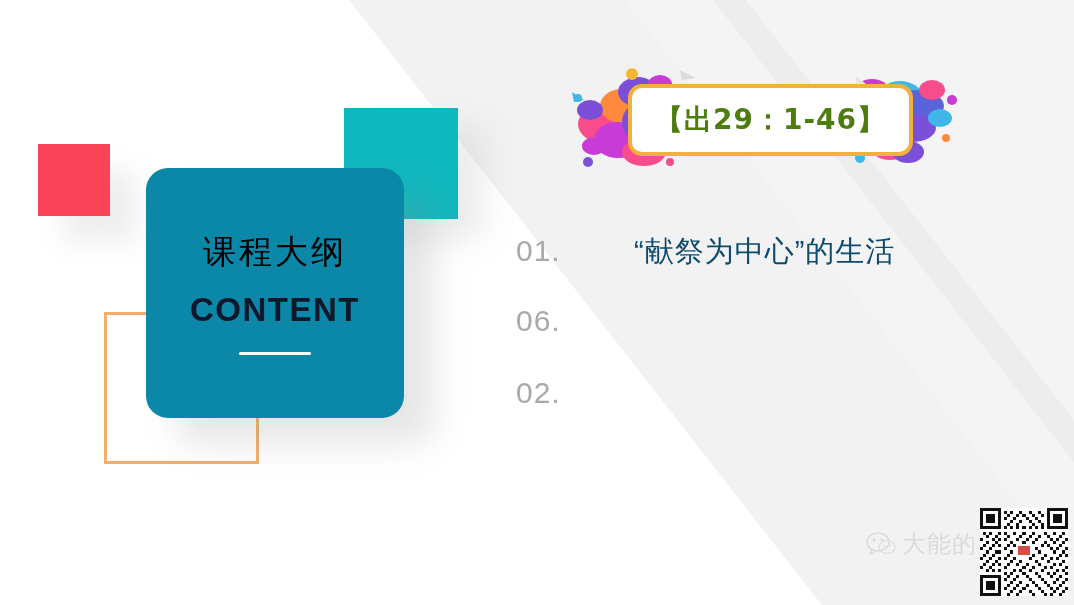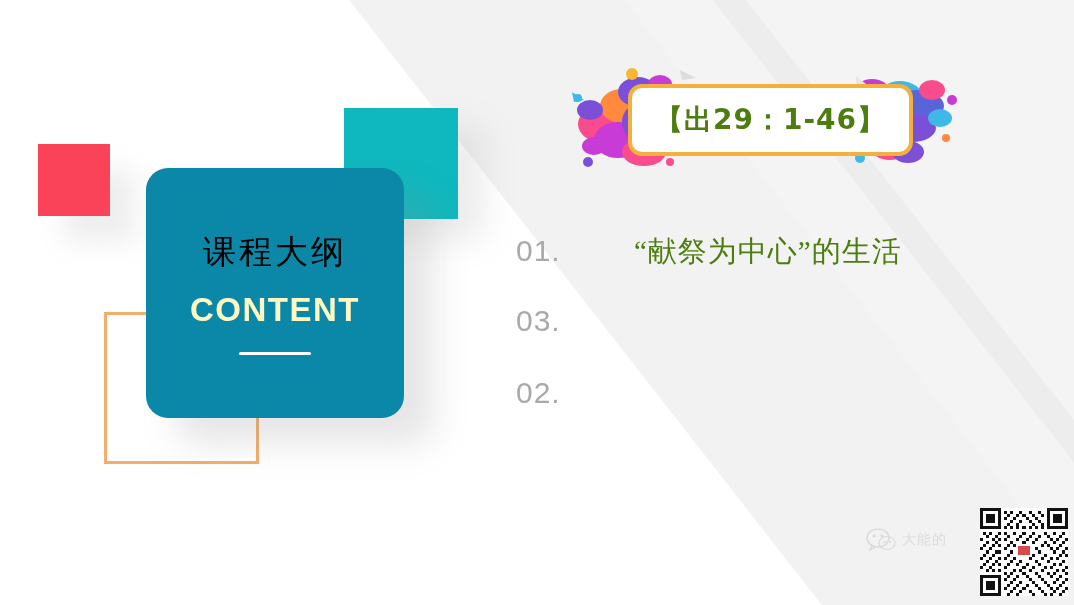--- a/index.html
+++ b/index.html
@@ -125,21 +125,21 @@
     color: #000000;
     line-height: 1;
     margin-top: 6px;
     white-space: nowrap;
   }
   .card-title-en {
     font-family: "Liberation Sans", "DejaVu Sans", sans-serif;
     font-size: 33px;
     font-weight: bold;
     letter-spacing: 1.5px;
-    color: #fef9c3;
+    color: #0f172a;
     line-height: 1;
     margin-top: 22px;
     white-space: nowrap;
   }
   .card-rule {
     width: 72px;
     height: 3px;
     background: #ffffff;
     margin-top: 26px;
     border-radius: 2px;
@@ -199,40 +199,40 @@
   }
   .agenda-num {
     font-family: "Liberation Sans", "DejaVu Sans", sans-serif;
     font-size: 30px;
     color: #a9a9a9;
     letter-spacing: 1px;
     width: 118px;
     flex: 0 0 118px;
   }
   .agenda-label {
-    font-family: Liberation Serif, serif;
+    font-family: Liberation Sans, sans-serif;
     font-size: 29px;
-    color: #4d7c0f;
+    color: #0c4a6e;
     letter-spacing: 1px;
     white-space: nowrap;
   }
 
   
   .watermark {
     position: absolute;
     left: 866px;
     top: 528px;
     display: flex;
     align-items: center;
     opacity: 0.22;
     pointer-events: none;
   }
   .wm-text {
     font-family: "DejaVu Sans", "Liberation Sans", sans-serif;
-    font-size: 14px;
+    font-size: 24px;
     color: #8a8a8a;
     margin-left: 6px;
     letter-spacing: 1px;
     white-space: nowrap;
   }
   .qr {
     position: absolute;
     left: 980px;
     top: 508px;
     width: 88px;
@@ -308,21 +308,21 @@
   </div>
 
   <div class="agenda">
 
     <div class="agenda-row">
       <span class="agenda-num">01.</span>
       <span class="agenda-label">“献祭为中心”的生活</span>
     </div>
 
     <div class="agenda-row">
-      <span class="agenda-num">03.</span>
+      <span class="agenda-num">06.</span>
     </div>
 
     <div class="agenda-row">
       <span class="agenda-num">02.</span>
     </div>
 
   </div>
 
   <div class="watermark">
     <svg width="30" height="24" viewBox="0 0 30 24">

